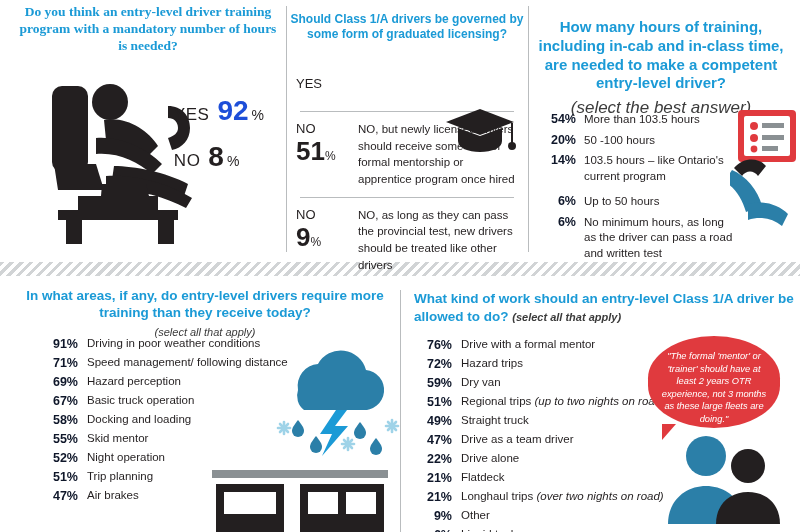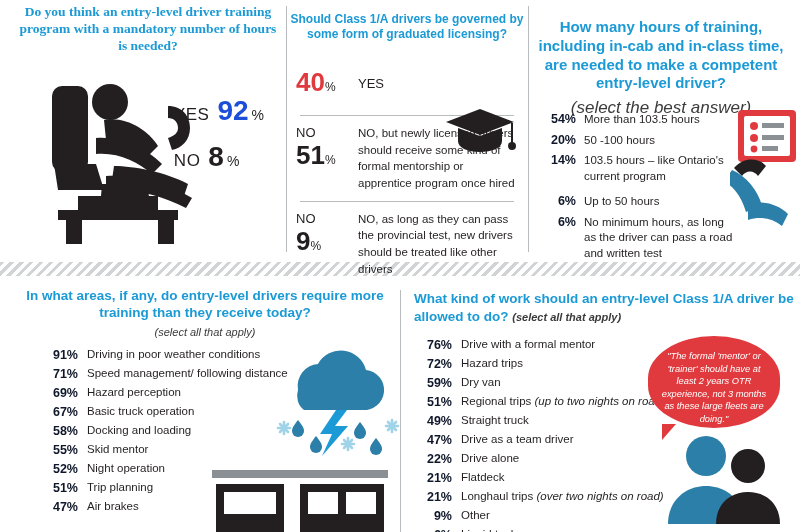--- a/index.html
+++ b/index.html
@@ -48,21 +48,21 @@
   #p3 .hdr{font-size:15px;padding-top:18px;}
   #p3 .sub{font-size:17px;margin-top:5px;}
   #p3 .list{position:absolute;left:6px;top:112px;width:200px;font-size:11.5px;}
   #p3 .stat-pct{flex:0 0 38px;margin-right:8px;font-size:12.5px;}
   #p3 .stat-lbl{line-height:1.35;}
 
   
   #p4{left:14px;top:282px;width:382px;height:250px;}
   #p4 .hdr{font-size:13.5px;padding-top:6px;}
   #p4 .sub{font-size:11px;margin-top:4px;}
-  #p4 .list{position:absolute;left:28px;top:66px;width:270px;font-size:11.5px;}
+  #p4 .list{position:absolute;left:28px;top:55px;width:270px;font-size:11.5px;}
   #p4 .stat-pct{flex:0 0 36px;margin-right:9px;font-size:12.5px;}
 
   
   #p5{left:404px;top:282px;width:392px;height:250px;}
   #p5 .hdr{font-size:13.5px;text-align:left;padding:8px 0 0 10px;line-height:1.3;}
   #p5 .sub{display:inline;font-size:11px;}
   #p5 .list{position:absolute;left:14px;top:56px;width:300px;font-size:11.5px;}
   #p5 .stat-pct{flex:0 0 34px;margin-right:9px;font-size:12.5px;}
   .ital{font-style:italic;}
 
@@ -122,23 +122,20 @@
       <span class="sym">%</span>
     </div>
   </div>
 </section>
 
 <section class="panel" id="p2">
   <div class="hdr">Should Class 1/A drivers be governed by some form of graduated licensing?</div>
 
   <div style="position:absolute;left:6px;top:58px;width:222px;">
     <div class="q2row">
-      <div class="q2num">
-        <span class="n">40</span><span class="s">%</span>
-      </div>
       <div class="q2txt" style="font-size:13px;padding-top:8px;">YES</div>
     </div>
 
     <svg class="art" width="74" height="52" viewBox="0 0 74 52" style="left:148px;top:48px;">
       <g fill="#231f20">
         <path d="M2 16 L36 3 L70 16 L36 29 Z"></path>
         <path d="M14 22 v13 c0 7 10 11 22 11 s22 -4 22 -11 v-13 l-22 8 z"></path>
         <path d="M68 17 v20" stroke="#231f20" stroke-width="2"></path>
         <circle cx="68" cy="40" r="4"></circle>
       </g>

